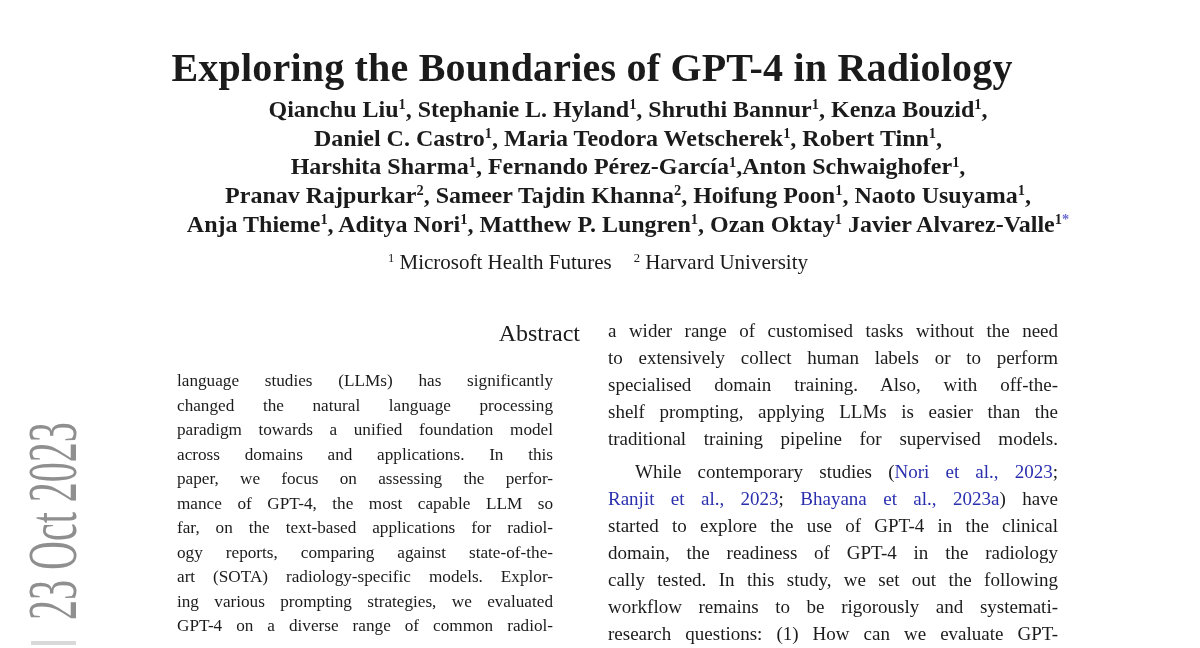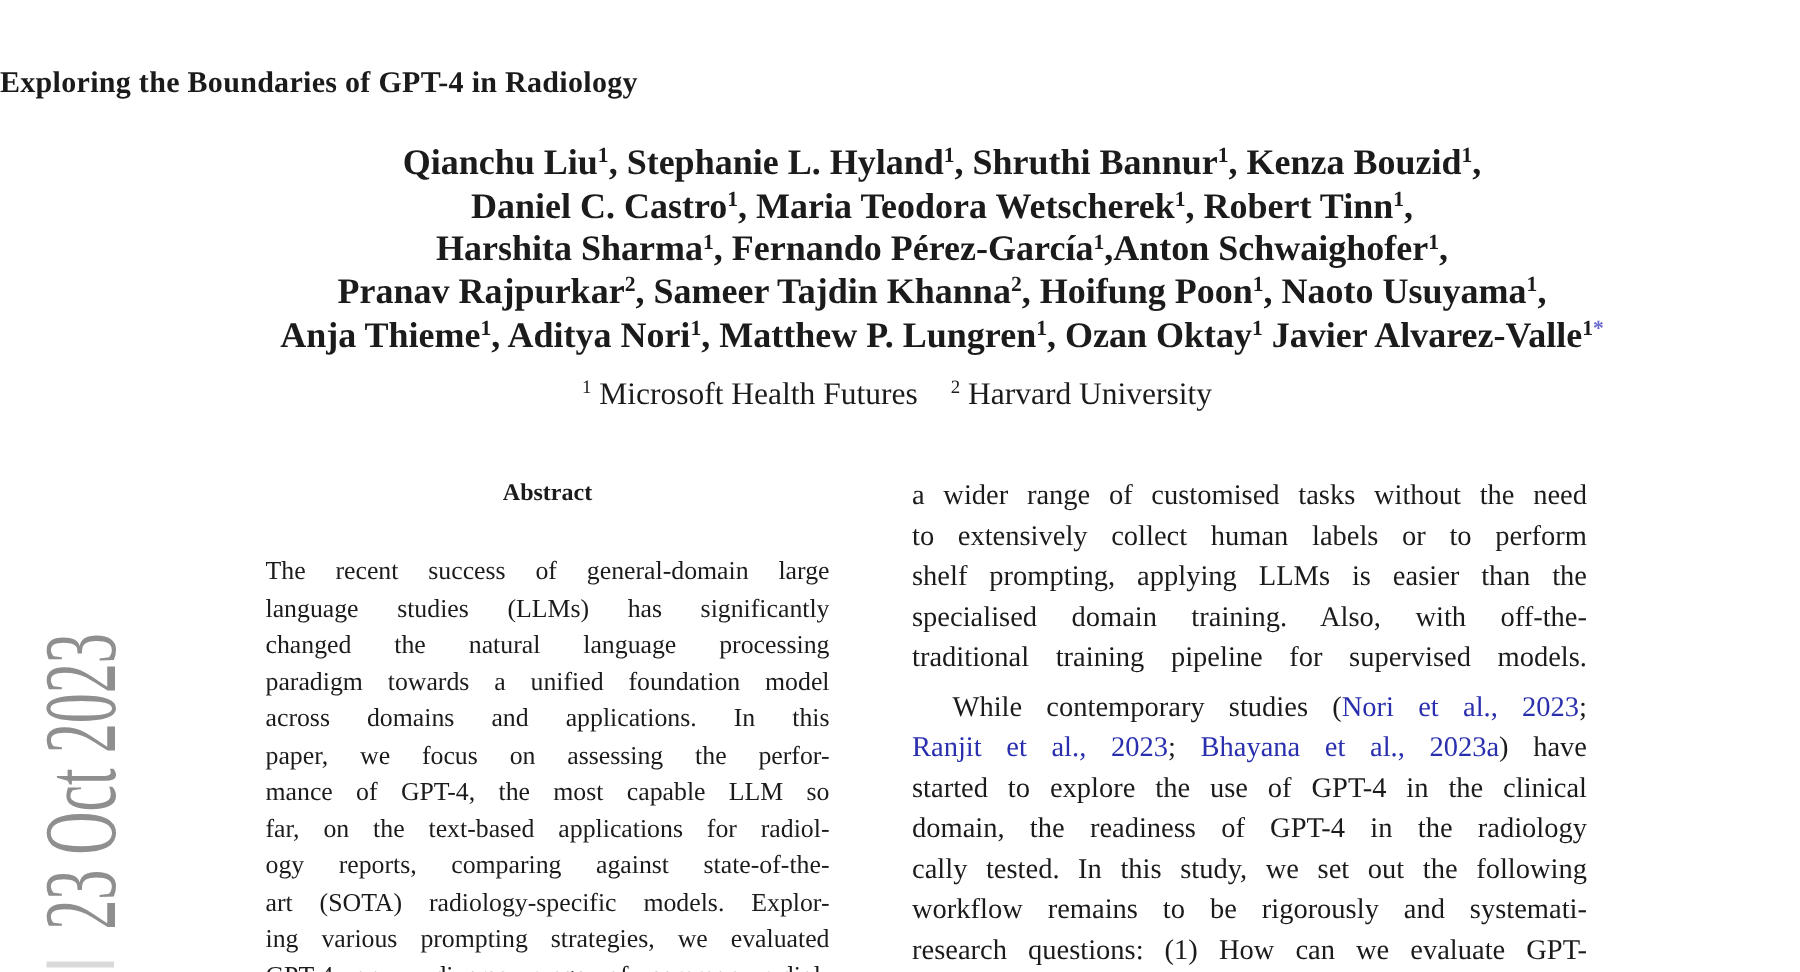--- a/index.html
+++ b/index.html
@@ -23,37 +23,37 @@
     position:relative;
     top:-0.55em;
     vertical-align:baseline;
   }
   .link{color:var(--link);}
   .thanks{color:var(--thanks);}
   .gapspan{display:inline-block;}
 
   #title{
     position:absolute;top:44px;left:0;width:1184px;
-    text-align:left;font-size:20px;font-weight:bold;
+    text-align:center;font-size:40px;font-weight:bold;
     letter-spacing:0.2px;
   }
   #authors{
     position:absolute;top:95px;left:0;width:1200px;
     font-size:24px;font-weight:bold;line-height:28.7px;padding-left:28px;
   }
   #authors .tline{text-align:center;text-align-last:center;}
   #affil{
     position:absolute;top:249px;left:0;width:1196px;
     font-size:21px;line-height:26px;font-weight:normal;
   }
   #affil .tline{text-align:center;text-align-last:center;}
 
   #abs-heading{
     position:absolute;top:320px;left:150px;width:430px;
-    text-align:center;font-size:16px;font-weight:bold;
+    text-align:right;font-size:24px;font-weight:normal;
   }
   #abs-body{
     position:absolute;top:369px;left:177px;width:376px;
     font-size:17.2px;line-height:24.55px;
   }
   #rcol{
     position:absolute;top:317px;left:608px;width:450px;
     font-size:19px;line-height:27px;
   }
   #rcol-p2{margin-top:6px;}
@@ -102,40 +102,39 @@
       <div class="tline"><span>Anja Thieme</span><sup>1</sup><span>, Aditya Nori</span><sup>1</sup><span>, Matthew P. Lungren</span><sup>1</sup><span>, Ozan Oktay</span><sup>1</sup><span> Javier Alvarez-Valle</span><sup>1</sup><sup class="thanks">*</sup></div>
     </div>
 
   <div id="affil">
       <div class="tline"><sup>1</sup><span> Microsoft Health Futures</span><span class="gapspan" style="width: 22px;"></span><sup>2</sup><span> Harvard University</span></div>
     </div>
 
   <div id="abs-heading">Abstract</div>
 
   <div id="abs-body" class="just">
-      <div class="tline"><span>The recent success of general-domain large</span></div>
       <div class="tline"><span>language studies (LLMs) has significantly</span></div>
       <div class="tline"><span>changed the natural language processing</span></div>
       <div class="tline"><span>paradigm towards a unified foundation model</span></div>
       <div class="tline"><span>across domains and applications.  In this</span></div>
       <div class="tline"><span>paper, we focus on assessing the perfor-</span></div>
       <div class="tline"><span>mance of GPT-4, the most capable LLM so</span></div>
       <div class="tline"><span>far, on the text-based applications for radiol-</span></div>
       <div class="tline"><span>ogy reports, comparing against state-of-the-</span></div>
       <div class="tline"><span>art (SOTA) radiology-specific models. Explor-</span></div>
       <div class="tline"><span>ing various prompting strategies, we evaluated</span></div>
       <div class="tline"><span>GPT-4 on a diverse range of common radiol-</span></div>
     </div>
 
   <div id="rcol">
     <div id="rcol-p1" class="just">
         <div class="tline"><span>a wider range of customised tasks without the need</span></div>
         <div class="tline"><span>to extensively collect human labels or to perform</span></div>
+        <div class="tline"><span>specialised domain training.  Also, with off-the-</span></div>
         <div class="tline"><span>shelf prompting, applying LLMs is easier than the</span></div>
-        <div class="tline"><span>specialised domain training.  Also, with off-the-</span></div>
         <div class="tline"><span>traditional training pipeline for supervised models.</span></div>
       </div>
     <div id="rcol-p2" class="just">
         <div class="tline tindent"><span>While contemporary studies (</span><span class="link">Nori et al., 2023</span><span>;</span></div>
         <div class="tline"><span class="link">Ranjit et al., 2023</span><span>; </span><span class="link">Bhayana et al., 2023a</span><span>) have</span></div>
         <div class="tline"><span>started to explore the use of GPT-4 in the clinical</span></div>
         <div class="tline"><span>domain, the readiness of GPT-4 in the radiology</span></div>
         <div class="tline"><span>cally tested. In this study, we set out the following</span></div>
         <div class="tline"><span>workflow remains to be rigorously and systemati-</span></div>
         <div class="tline"><span>research questions: (1) How can we evaluate GPT-</span></div>

